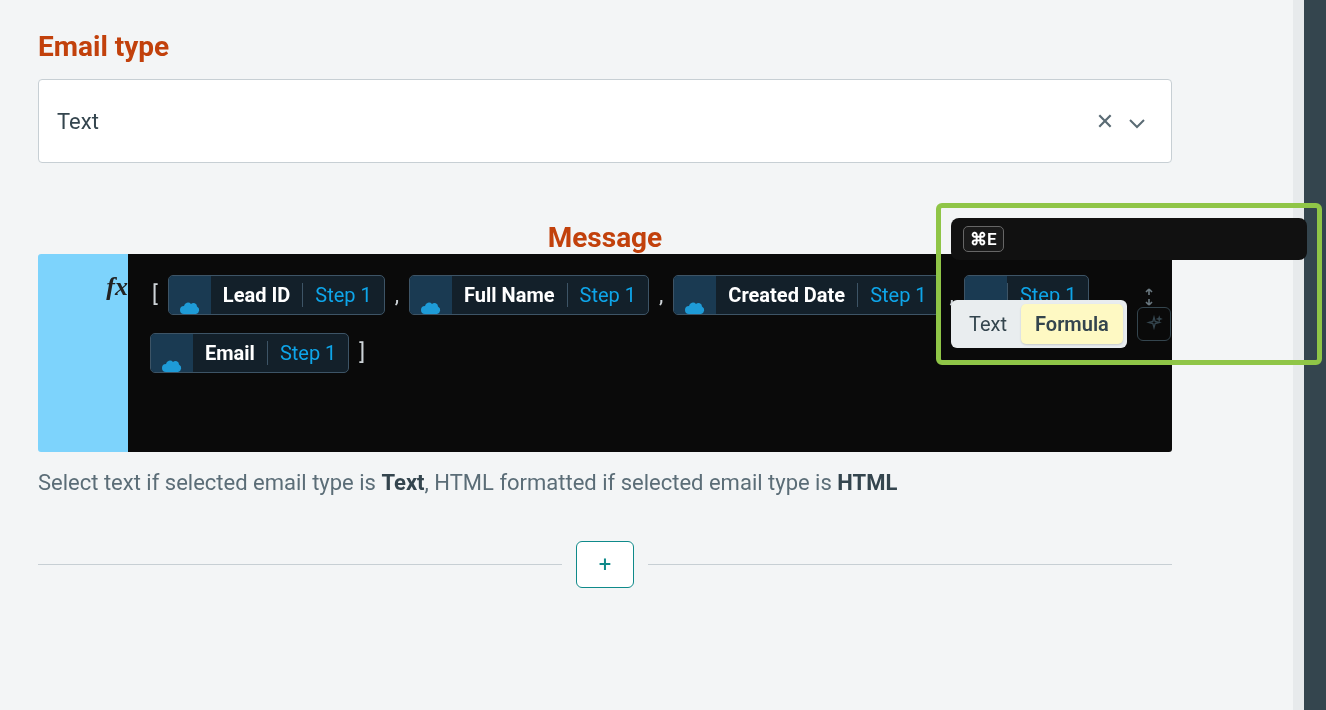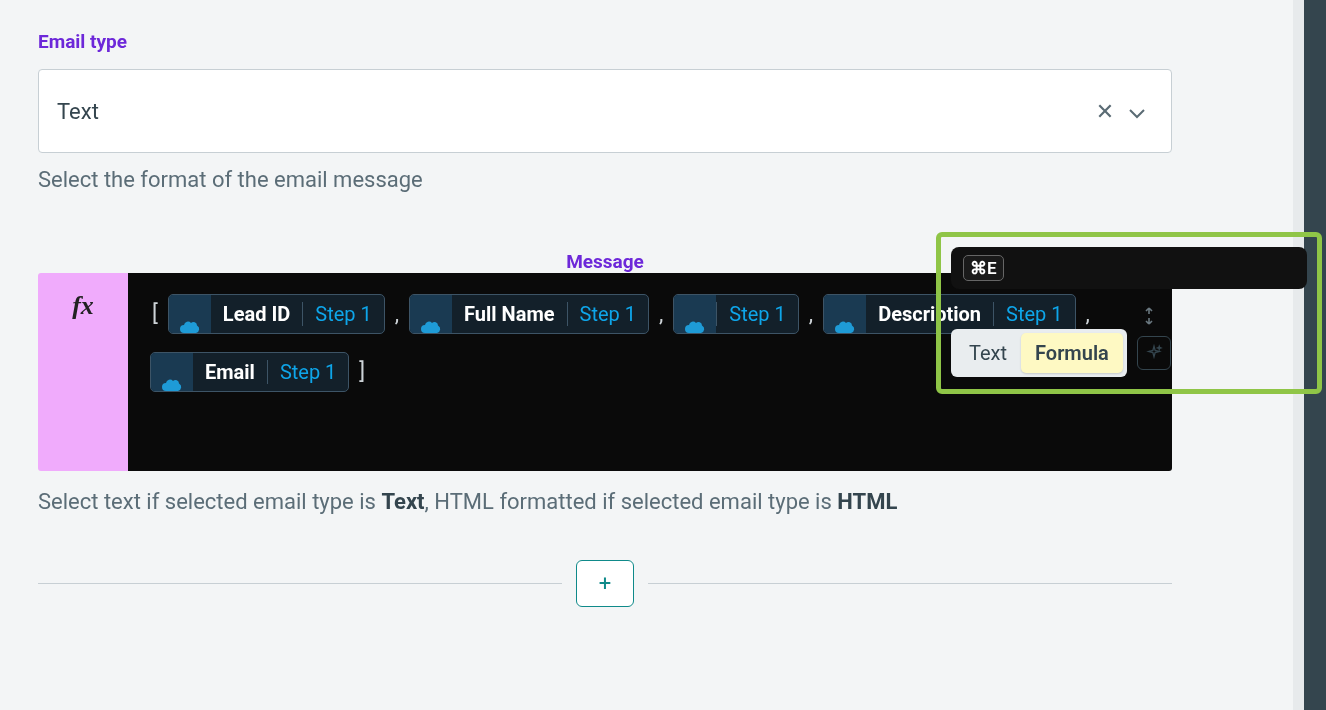--- a/index.html
+++ b/index.html
@@ -25,23 +25,23 @@
     top: 0;
     width: 11px;
     height: 710px;
     background: #e7eaec;
   }
   .content {
     padding: 30px 38px 0 38px;
     width: 1210px;
   }
   .field-label {
-    font-size: 19px;
+    font-size: 28px;
     font-weight: 700;
-    color: #6d28d9;
+    color: #c2410c;
     margin-bottom: 16px;
   }
   .select-wrap {
     position: relative;
     width: 100%;
     height: 84px;
     background: #fff;
     border: 1px solid #c7cfd4;
     border-radius: 4px;
     display: flex;
@@ -150,24 +150,24 @@
   .editor {
     display: flex;
     width: 100%;
     height: 198px;
     border-radius: 3px;
     overflow: hidden;
     position: relative;
   }
   .gutter {
     width: 90px;
-    background: #f0abfc;
+    background: #7dd3fc;
     display: flex;
     align-items: flex-start;
-    justify-content: center;
+    justify-content: flex-end;
     padding-top: 18px;
     font-style: italic;
     font-family: Georgia, serif;
     font-size: 26px;
     font-weight: 600;
     color: #222;
   }
   .code-area {
     flex: 1;
     background: #0a0a0a;
@@ -293,21 +293,20 @@
   <div class="field-label">Email type</div>
   <div class="select-wrap">
     <div class="select-value">Text</div>
     <div class="select-clear">✕</div>
     <div class="select-caret">
       <svg viewBox="0 0 16 10">
           <path d="M1 1 L8 8 L15 1" fill="none" stroke="#5a6b74" stroke-width="2"></path>
         </svg>
     </div>
   </div>
-  <div class="helper-text">Select the format of the email message</div>
 
   <div class="message-section">
 
     <div class="message-header-row">
       <div class="field-label" style="margin-bottom:0">Message</div>
     </div>
 
     <div class="highlight-box">
       <div class="tooltip-bubble">
         <span class="kbd">⌘E</span>
@@ -357,32 +356,32 @@
             <span class="pill-step">Step 1</span>
           </span>
           <span class="comma">,</span>
 
           <span class="pill">
             <span class="pill-icon">
                 <span class="sf-cloud"><svg viewBox="0 0 26 18">
                     <path fill="#1e9bd7" d="M7 6a4 4 0 0 1 7-2 3.5 3.5 0 0 1 6 2.5A4 4 0 0 1 19 14H7a4 4 0 0 1 0-8z"></path>
                   </svg></span>
               </span>
+            <span class="pill-main">Created Date</span>
             <span class="pill-divider"></span>
             <span class="pill-step">Step 1</span>
           </span>
           <span class="comma">,</span>
 
           <span class="pill">
             <span class="pill-icon">
                 <span class="sf-cloud"><svg viewBox="0 0 26 18">
                     <path fill="#1e9bd7" d="M7 6a4 4 0 0 1 7-2 3.5 3.5 0 0 1 6 2.5A4 4 0 0 1 19 14H7a4 4 0 0 1 0-8z"></path>
                   </svg></span>
               </span>
-            <span class="pill-main">Description</span>
             <span class="pill-divider"></span>
             <span class="pill-step">Step 1</span>
           </span>
           <span class="comma">,</span>
 
           <span class="pill">
             <span class="pill-icon">
                 <span class="sf-cloud"><svg viewBox="0 0 26 18">
                     <path fill="#1e9bd7" d="M7 6a4 4 0 0 1 7-2 3.5 3.5 0 0 1 6 2.5A4 4 0 0 1 19 14H7a4 4 0 0 1 0-8z"></path>
                   </svg></span>

